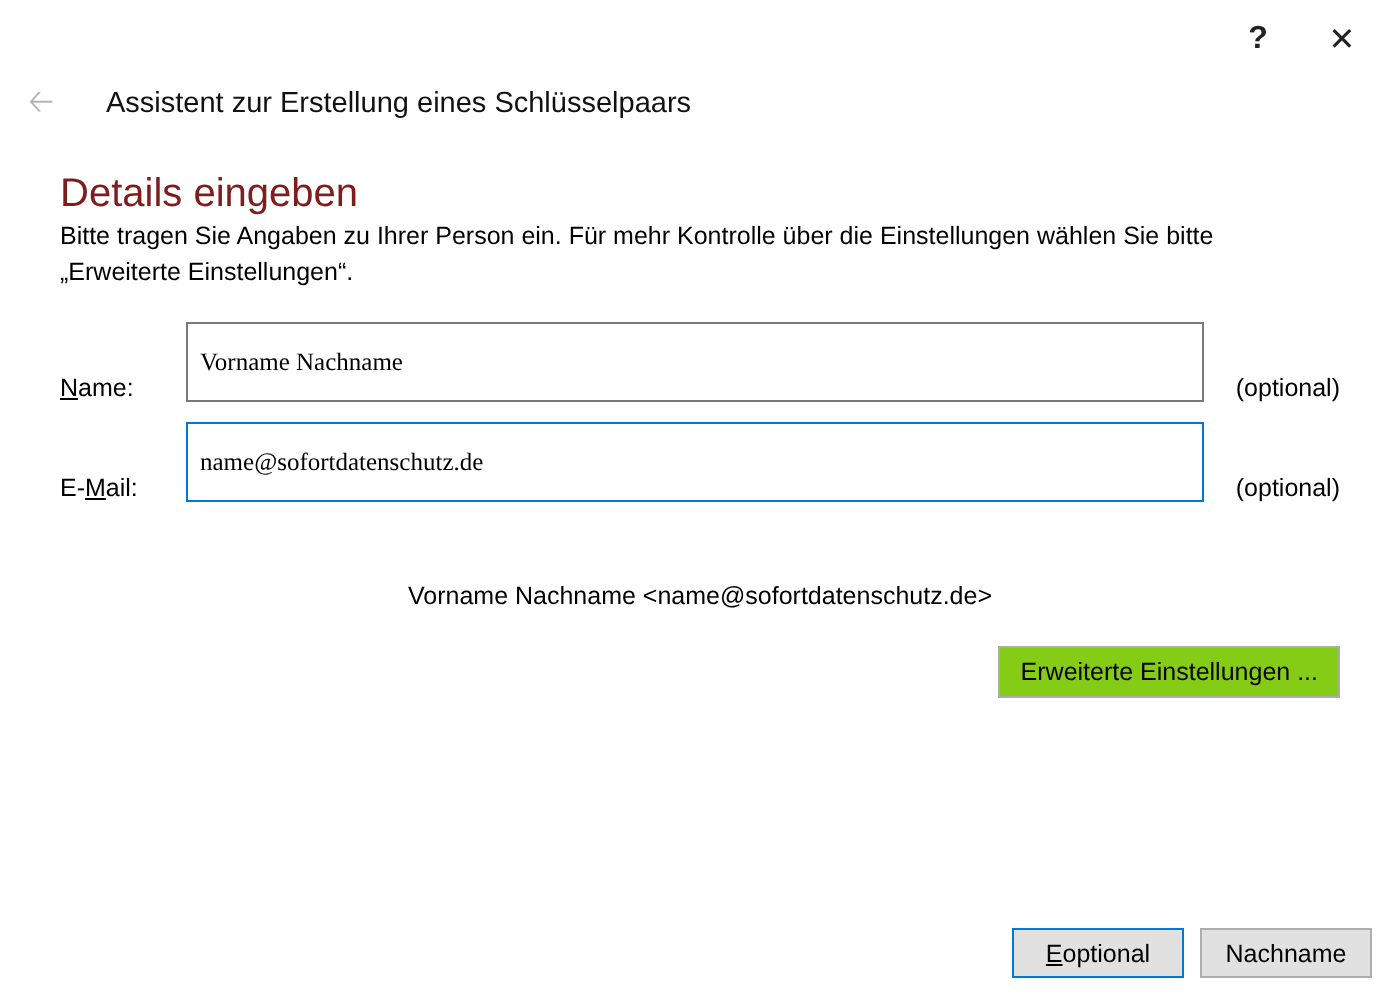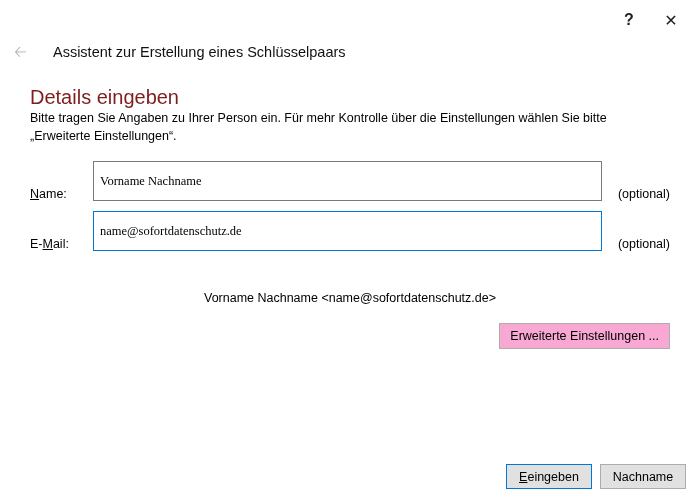--- a/index.html
+++ b/index.html
@@ -110,21 +110,21 @@
       margin-top: 40px;
     }
     .advanced-btn-row {
       display: flex;
       justify-content: flex-end;
       margin-top: 18px;
       padding-right: 0;
     }
     .advanced-btn {
       border: 1px solid #adadad;
-      background: #f9a8d4;
+      background: #84cc16;
       padding: 5px 10px;
       font-family: inherit;
       font-size: 12.5px;
       cursor: default;
     }
     .footer {
       position: absolute;
       bottom: 12px;
       right: 14px;
       display: flex;
@@ -176,15 +176,15 @@
 
 
   <div class="summary-line">Vorname Nachname &lt;name@sofortdatenschutz.de&gt;</div>
 
   <div class="advanced-btn-row">
     <button class="advanced-btn">Erweiterte Einstellungen ...</button>
   </div>
 </div>
 
 <div class="footer">
-  <button class="footer-btn primary"><span class="u">E</span><span>eingeben</span></button>
+  <button class="footer-btn primary"><span class="u">E</span><span>optional</span></button>
   <button class="footer-btn">Nachname</button>
 </div>
 
 </body></html>

